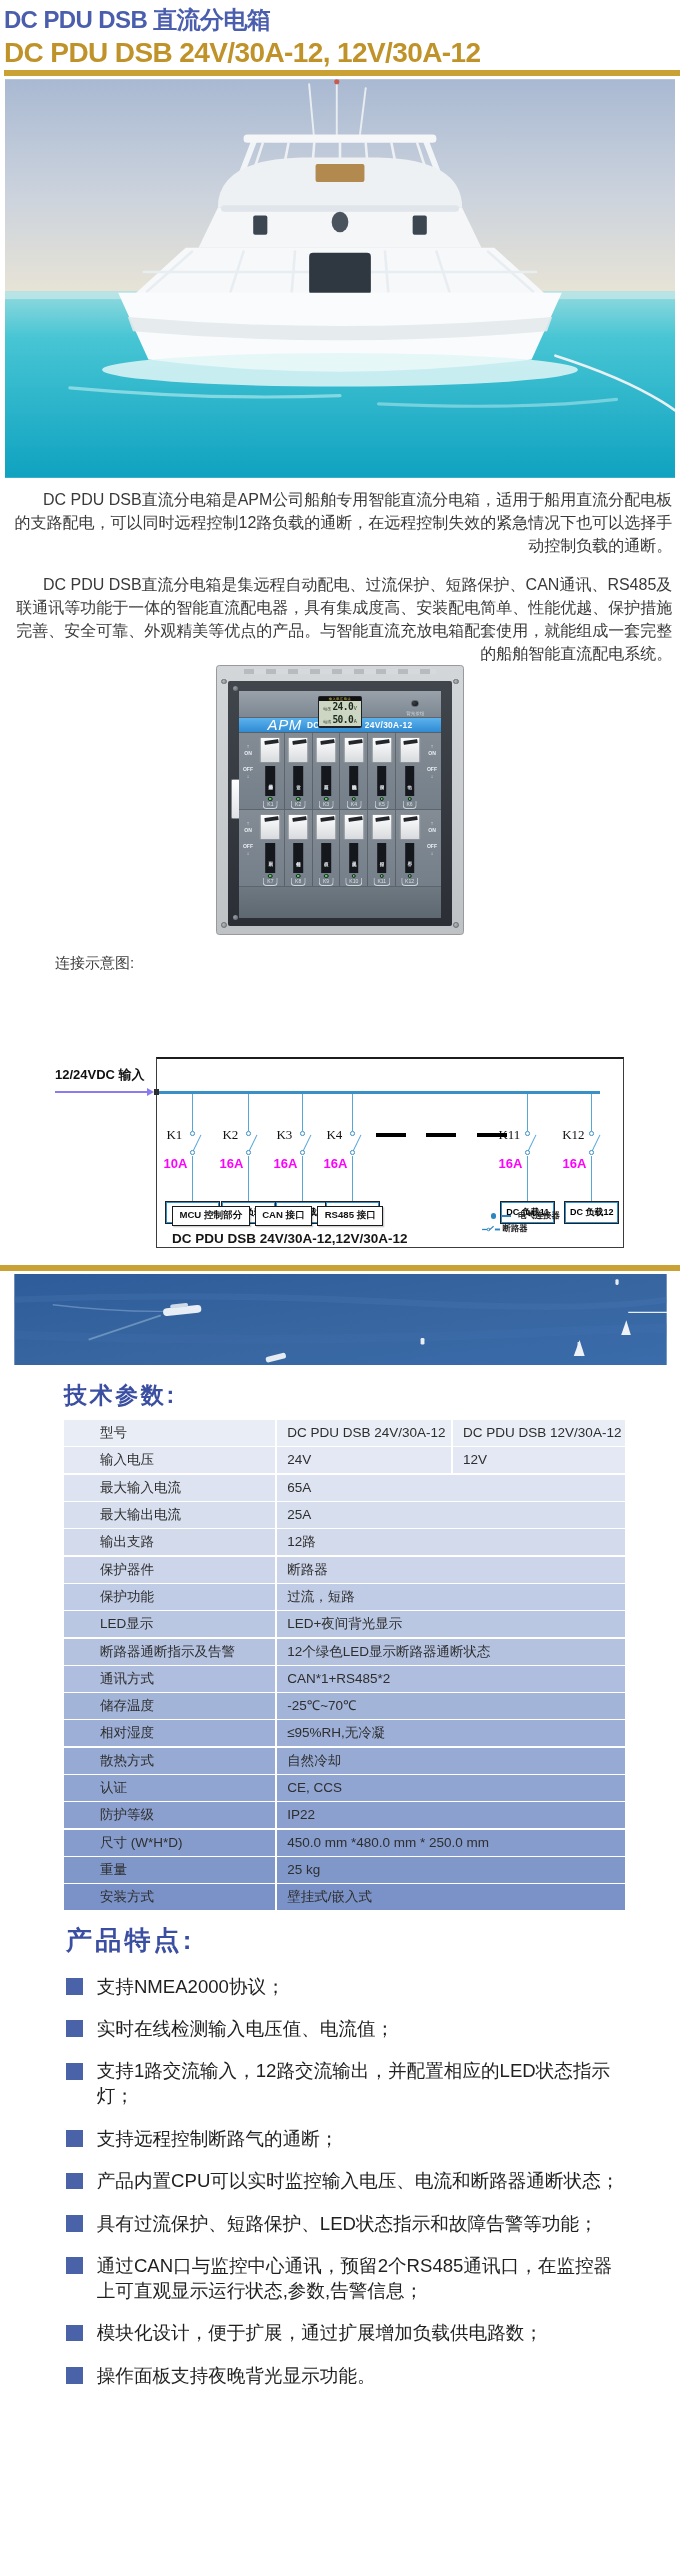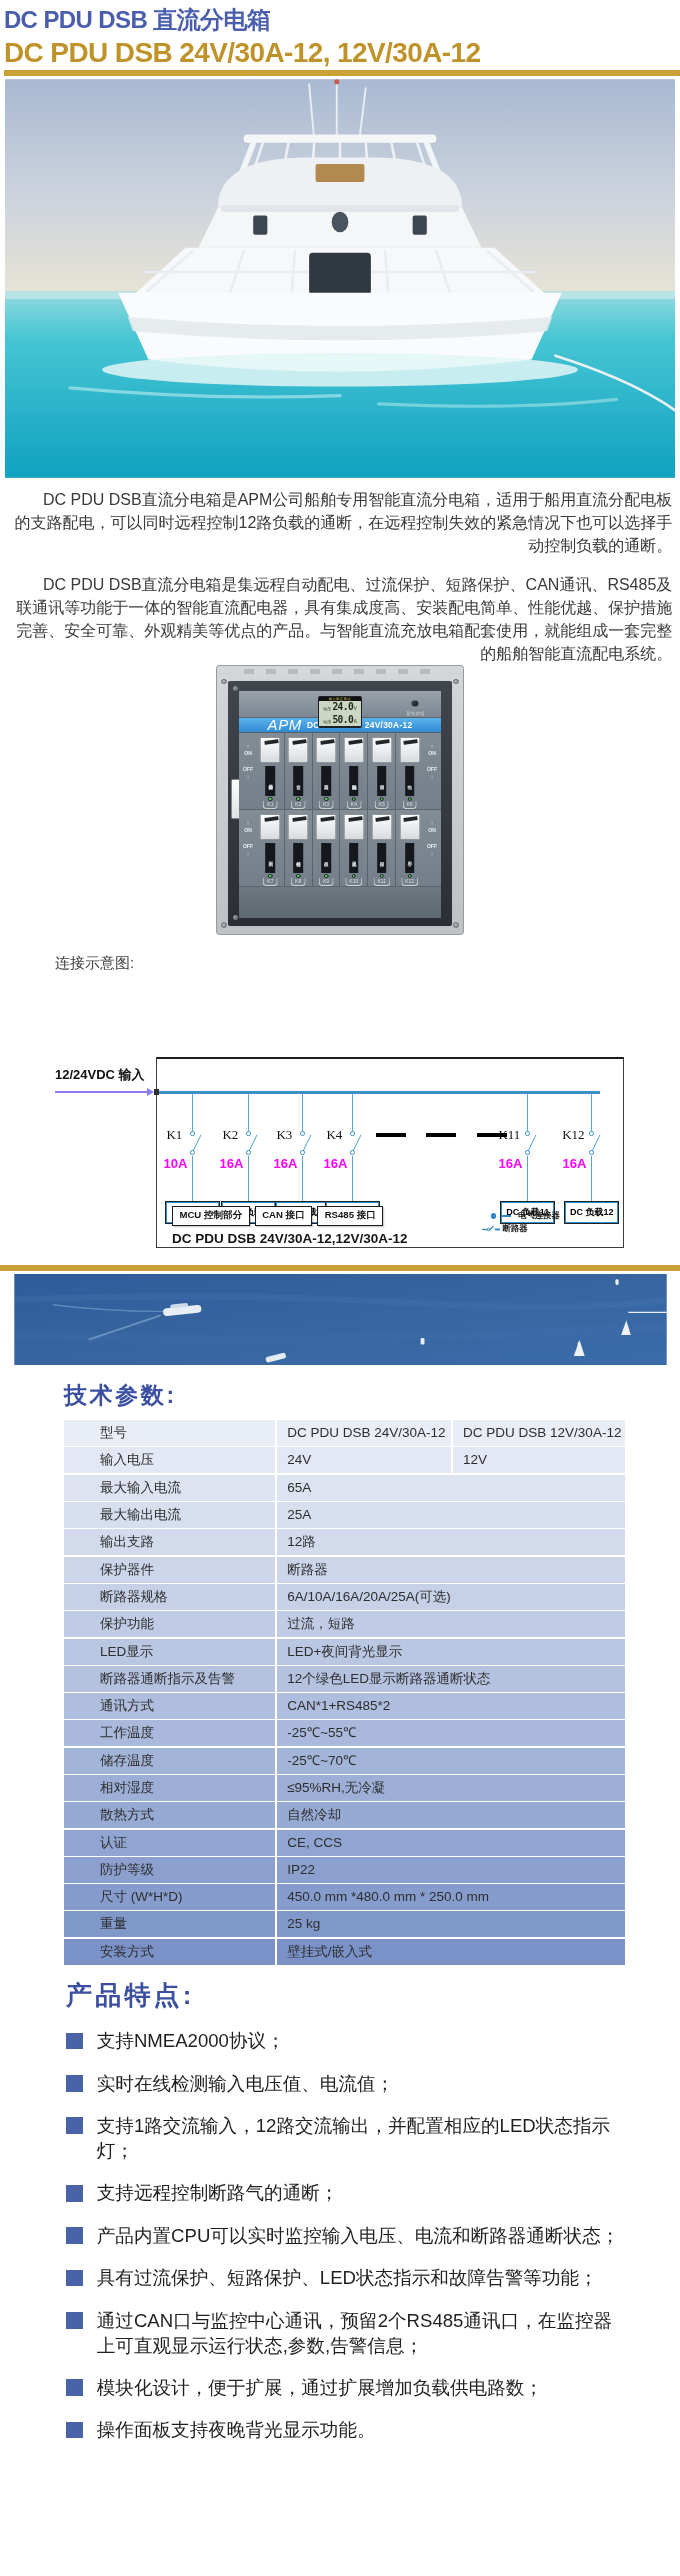--- a/index.html
+++ b/index.html
@@ -579,25 +579,20 @@
         <div class="c-v1">12路</div>
 
       </div>
 
       <div class="spec-row merged" style="--row-bg: rgb(204,213,234);">
         <div class="c-label">保护器件</div>
         <div class="c-v1">断路器</div>
 
       </div>
 
-      <div class="spec-row merged" style="--row-bg: rgb(198,208,231);">
-        <div class="c-label">断路器规格</div>
-        <div class="c-v1">6A/10A/16A/20A/25A(可选)</div>
-
-      </div>
 
       <div class="spec-row merged" style="--row-bg: rgb(192,203,229);">
         <div class="c-label">保护功能</div>
         <div class="c-v1">过流，短路</div>
 
       </div>
 
       <div class="spec-row merged" style="--row-bg: rgb(186,199,227);">
         <div class="c-label">LED显示</div>
         <div class="c-v1">LED+夜间背光显示</div>
@@ -609,25 +604,20 @@
         <div class="c-v1">12个绿色LED显示断路器通断状态</div>
 
       </div>
 
       <div class="spec-row merged" style="--row-bg: rgb(175,189,222);">
         <div class="c-label">通讯方式</div>
         <div class="c-v1">CAN*1+RS485*2</div>
 
       </div>
 
-      <div class="spec-row merged" style="--row-bg: rgb(169,184,219);">
-        <div class="c-label">工作温度</div>
-        <div class="c-v1">-25℃~55℃</div>
-
-      </div>
 
       <div class="spec-row merged" style="--row-bg: rgb(163,180,217);">
         <div class="c-label">储存温度</div>
         <div class="c-v1">-25℃~70℃</div>
 
       </div>
 
       <div class="spec-row merged" style="--row-bg: rgb(157,175,215);">
         <div class="c-label">相对湿度</div>
         <div class="c-v1">≤95%RH,无冷凝</div>

